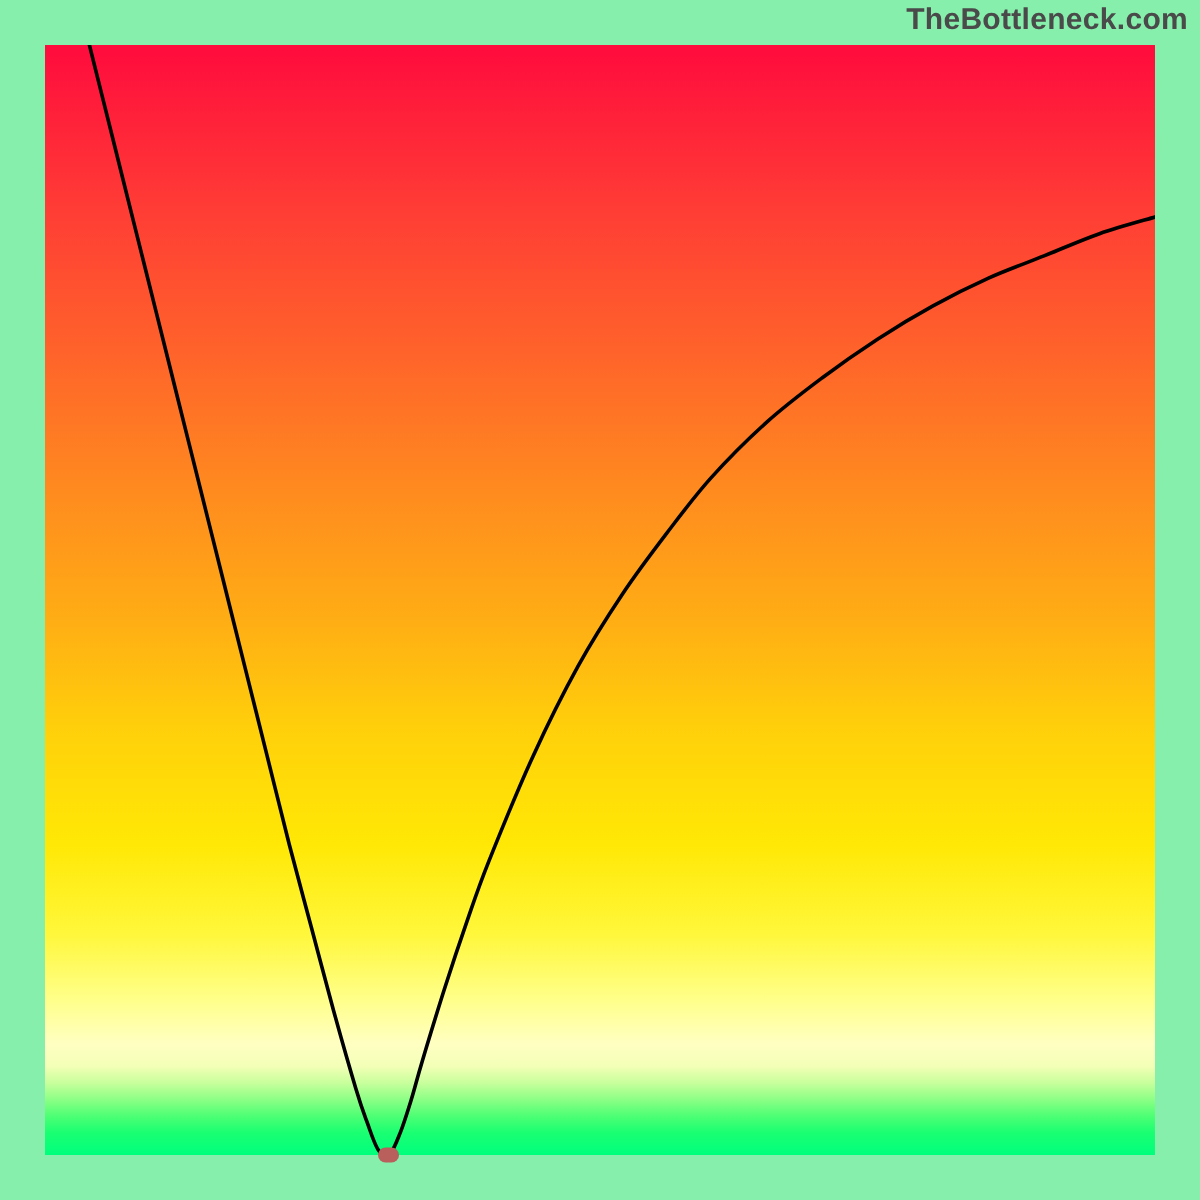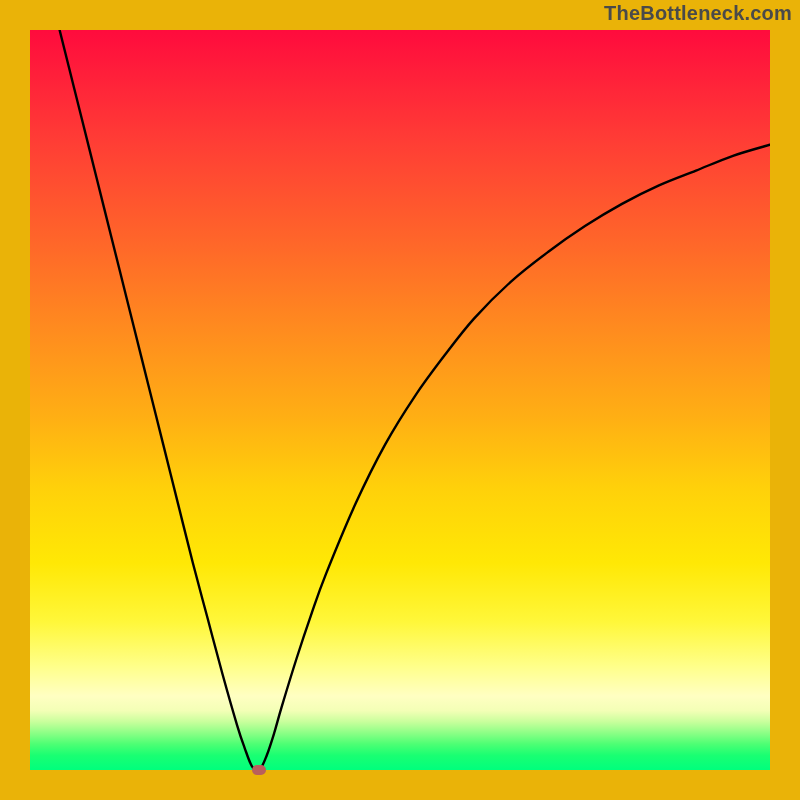--- a/index.html
+++ b/index.html
@@ -8,21 +8,21 @@
     width: 800px;
     height: 800px;
     overflow: hidden;
     background: #000;
     font-family: Arial, Helvetica, sans-serif;
   }
   .frame {
     position: relative;
     width: 800px;
     height: 800px;
-    background: #eab308;
+    background: #86efac;
   }
   .watermark {
     position: absolute;
     top: 2px;
     right: 8px;
     color: #4a4a4a;
     font-size: 20px;
     font-weight: bold;
     letter-spacing: 0.2px;
     z-index: 5;

